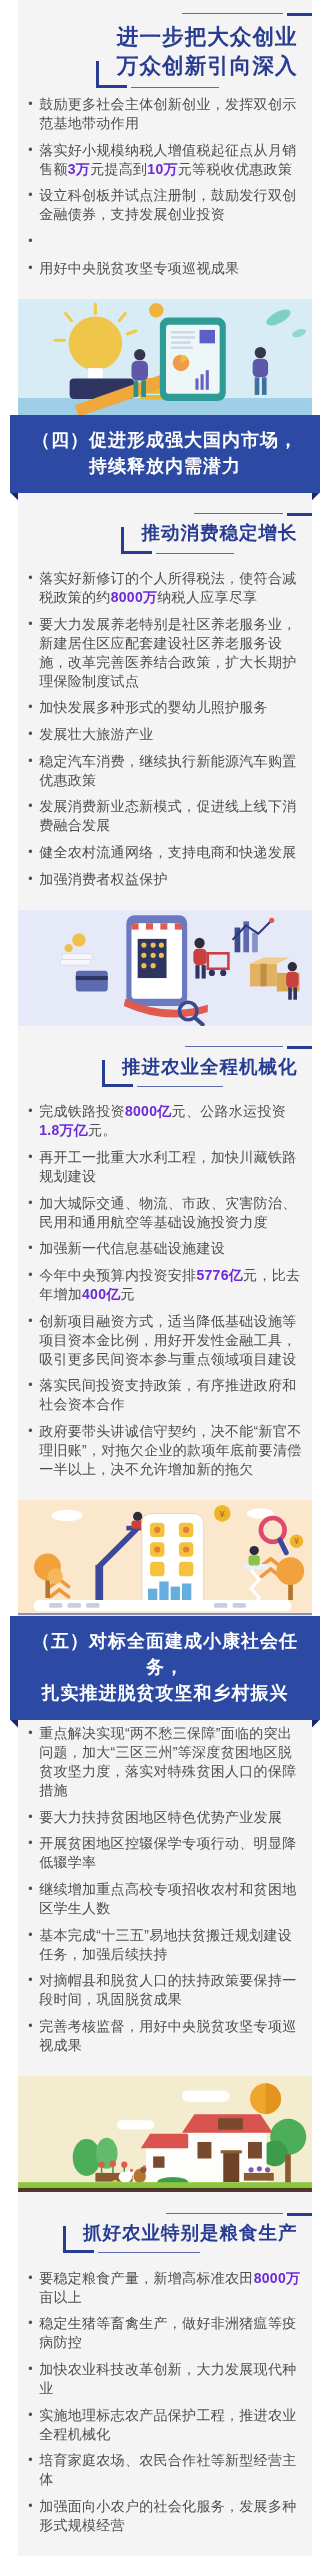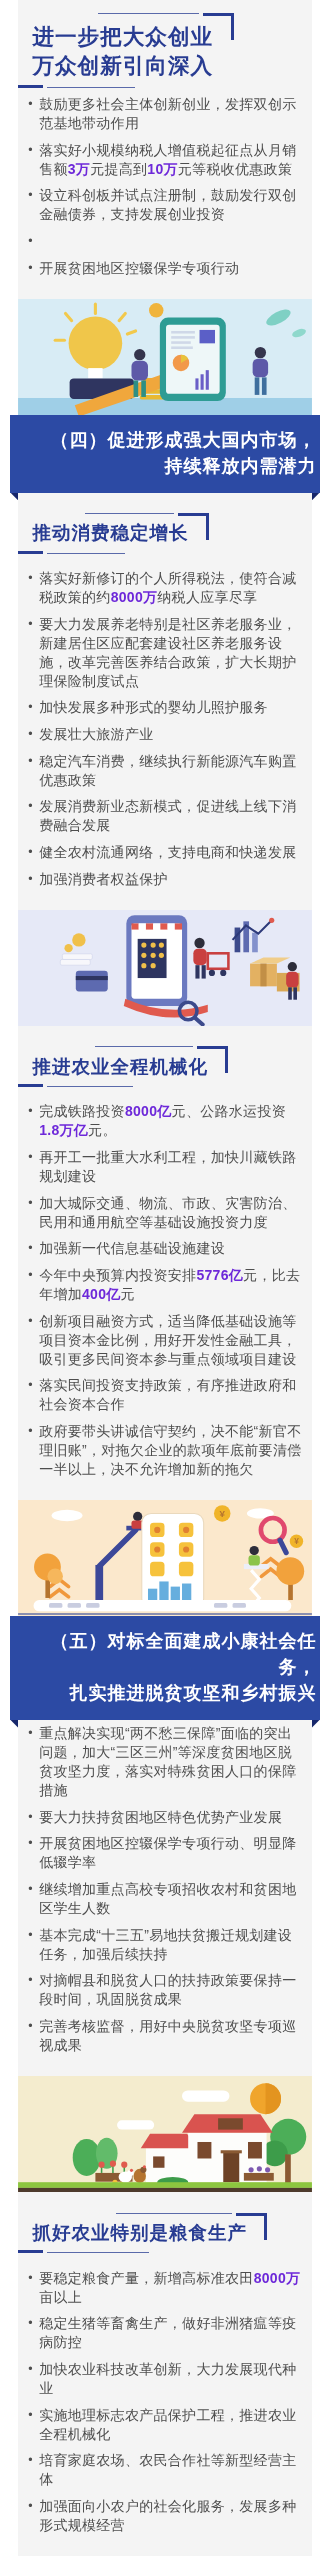--- a/index.html
+++ b/index.html
@@ -1,33 +1,33 @@
 <!DOCTYPE html>
 <html style="font-size:8.2px"><head>
 <meta charset="utf-8">
 <style>
   html,body{margin:0;padding:0;background:#ffffff;}
   .page{position:relative;width:330px;height:3153px;overflow:hidden;background:#ffffff;
         font-family:"Liberation Sans","DejaVu Sans",sans-serif;}
   .gray{margin:0 18px;background:#f4f4f4;overflow:hidden;}
   
-  .thead{text-align:left;}
+  .thead{text-align:right;}
   .intro-head{padding:13.4px 0 3.1px;}
   .subhead{padding:20.6px 0 11.3px;}
   .fancy{display:inline-block;position:relative;color:#283c92;font-weight:bold;padding:8.2px 14.4px;letter-spacing:1px;}
   .fancy.big{font-size:21.6px;line-height:29px;}
   .fancy.sub{font-size:18.5px;line-height:24px;}
   .c-tr{position:absolute;top:0;right:-6.2px;width:28px;height:24px;
         border-top:3.1px solid #283c92;border-right:3.1px solid #283c92;}
   .c-bl{position:absolute;bottom:0;left:-6.2px;width:28px;height:24px;
         border-bottom:3.1px solid #283c92;border-left:3.1px solid #283c92;}
   .l-t{position:absolute;top:0;right:29px;width:48%;height:1px;background:#5a6aaa;}
   .l-b{position:absolute;bottom:0;left:29px;width:42%;height:1px;background:#5a6aaa;}
   
-  .banner{position:relative;margin:0 10.3px;background:#2c4aa4;color:#ffffff;text-align:right;
+  .banner{position:relative;margin:0 10.3px;background:#2c4aa4;color:#ffffff;text-align:center;
           font-weight:bold;font-size:18px;line-height:26px;letter-spacing:1px;padding:12.4px 3.1px 13.4px;}
   .fold{position:absolute;bottom:-7.7px;width:7.7px;height:7.7px;background:#17276b;}
   .fold.fl{left:0;clip-path:polygon(0 0,100% 0,100% 100%);}
   .fold.fr{right:0;clip-path:polygon(0 0,100% 0,0 100%);}
   
   ul.bullets{list-style:none;margin:0;padding:4.1px 9.3px 13.4px 10.3px;}
   li.bullet{display:flex;margin:0 0 7.7px;color:#4e4e4e;font-size:14px;line-height:19px;letter-spacing:0.3px;}
   li.bullet .dot{flex:0 0 auto;margin-right:6.2px;font-size:12.4px;line-height:19px;color:#4e4e4e;}
   li.bullet .hl{color:#6d28d9;font-weight:bold;}
   
@@ -60,21 +60,21 @@
         </li>
         <li class="bullet">
           <span class="dot">•</span>
           <span><span>设立科创板并试点注册制，鼓励发行双创金融债券，支持发展创业投资</span></span>
         </li>
         <li class="bullet">
           <span class="dot">•</span>
         </li>
         <li class="bullet">
           <span class="dot">•</span>
-          <span><span>开展贫困地区控辍保学专项行动</span></span>
+          <span><span>用好中央脱贫攻坚专项巡视成果</span></span>
         </li>
       </ul>
 
     <svg class="ill" viewBox="0 0 570 225">
       <rect width="570" height="225" fill="#d8ecf5"></rect>
       <rect y="192" width="570" height="33" fill="#9fcfe7"></rect>
       <g stroke="#f2c94c" stroke-width="6" stroke-linecap="round">
         <line x1="150" y1="10" x2="150" y2="28"></line>
           <line x1="92" y1="28" x2="104" y2="42"></line>
         <line x1="208" y1="28" x2="196" y2="42"></line>

